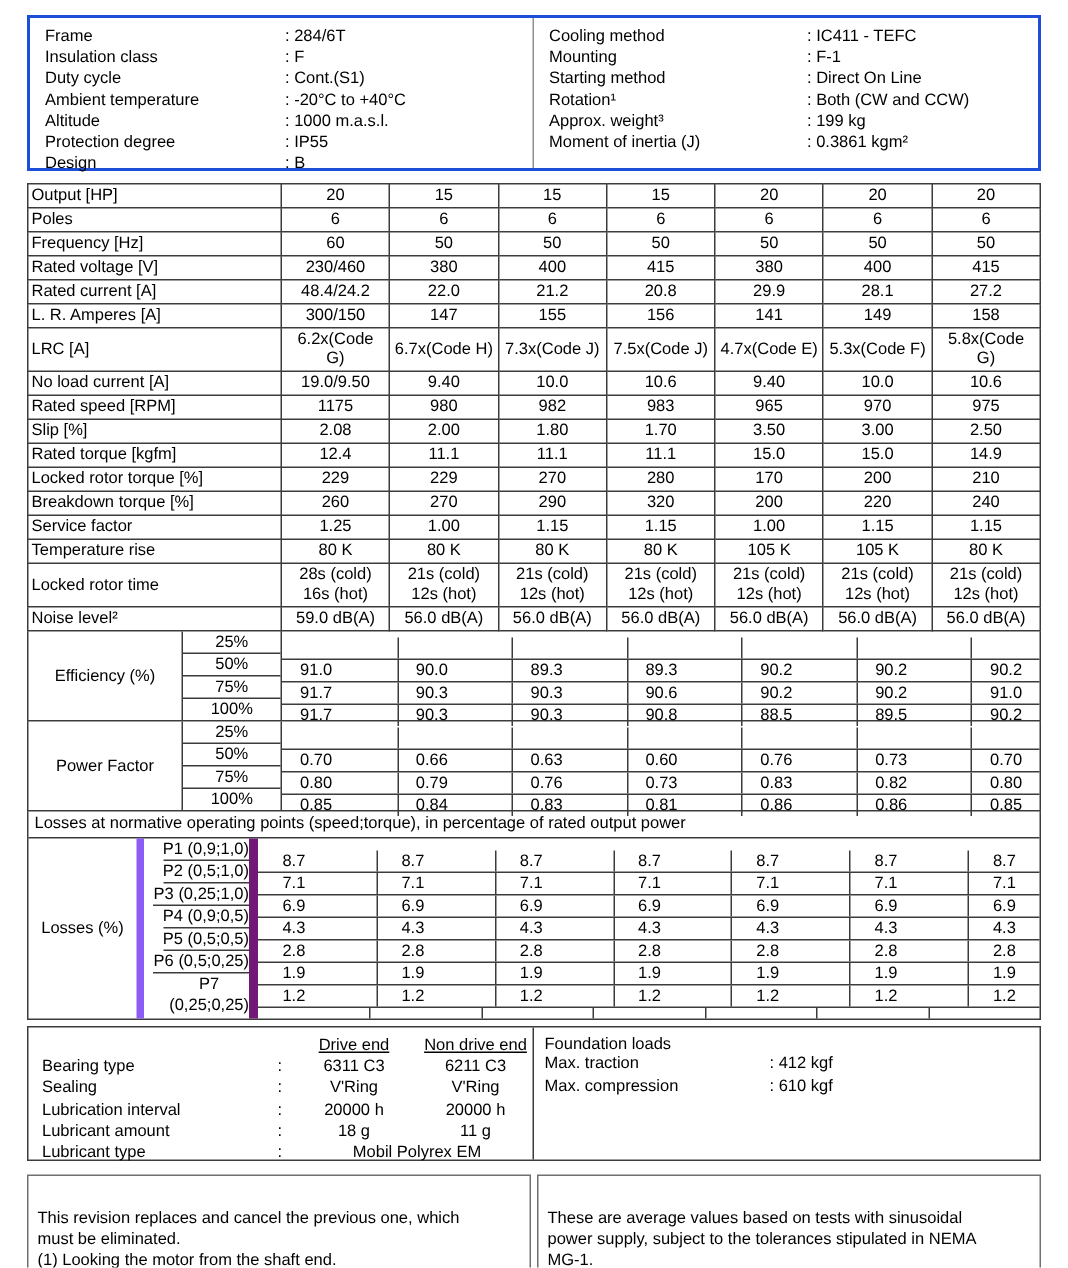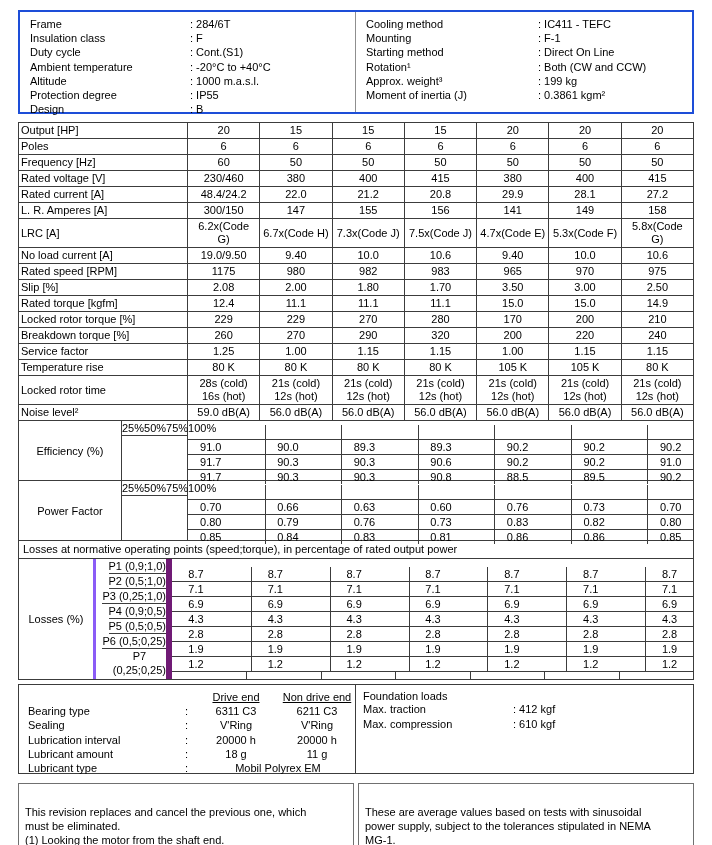--- a/index.html
+++ b/index.html
@@ -20,37 +20,37 @@
   table.ratings td { border: 1px solid #3c3c3c; line-height: 13px; padding: 1px 2px;
     vertical-align: middle; white-space: pre-line; }
   td.rowlbl { text-align: left; padding-left: 3px; }
   td.vcell { text-align: center; }
 
   
   .split { display: flex; border: 1px solid #3c3c3c; border-top: none; height: 60px; }
   .biglbl { width: 103px; flex: none; border-right: 1px solid #3c3c3c;
     display: flex; align-items: center; justify-content: center; }
   .subcol { width: 66px; flex: none; border-right: 1px solid #3c3c3c;
-    display: flex; flex-direction: row; }
+    display: flex; flex-direction: column; }
   .srow { height: 15px; line-height: 14px; text-align: center; border-bottom: 1px solid #3c3c3c; }
   .subcol .srow:last-child { border-bottom: none; flex: 1; }
   .datacol { flex: 1; display: flex; flex-direction: column; padding-top: 4px; }
   .drow { height: 15px; flex: none; border-bottom: 1px solid #3c3c3c;
     display: grid; grid-template-columns: repeat(7, 1fr); gap: 31px; }
   .datacol .rows { display: contents; }
   .datacol .rows .drow:last-child { border-bottom: none; flex: 1; }
   .cell { text-align: center; line-height: 14px; border-left: 1px solid #3c3c3c;
     white-space: pre-line; overflow: hidden; }
   .drow .cell:first-child, .filler .cell:first-child { border-left: none; }
 
   
   .losses { border: 1px solid #3c3c3c; border-top: none; }
   .losses-header { height: 18px; line-height: 16px; padding-left: 4px; border-bottom: 1px solid #3c3c3c; }
   .lgrid { display: flex; height: 120px; }
-  .biglbl2 { width: 77px; flex: none; border-right: 3px solid #8b5cf6;
+  .biglbl2 { width: 77px; flex: none; border-right: 5px solid #8b5cf6;
     display: flex; align-items: center; justify-content: center; }
   .pcol { width: 76px; flex: none; border-right: 6px solid #701a75; display: flex; flex-direction: column; align-items: flex-end; }
   .prow { height: 15px; line-height: 14px; text-align: center; border-bottom: 1px solid #3c3c3c;
     white-space: pre-line; }
   .pcol .prow:last-child { height: 30px; border-bottom: none; }
   .ldata { flex: 1; display: flex; flex-direction: column; padding-top: 8px; }
   .ldata .rows { display: contents; }
   .filler { flex: 1; display: grid; grid-template-columns: repeat(7, 1fr); }
 
   

